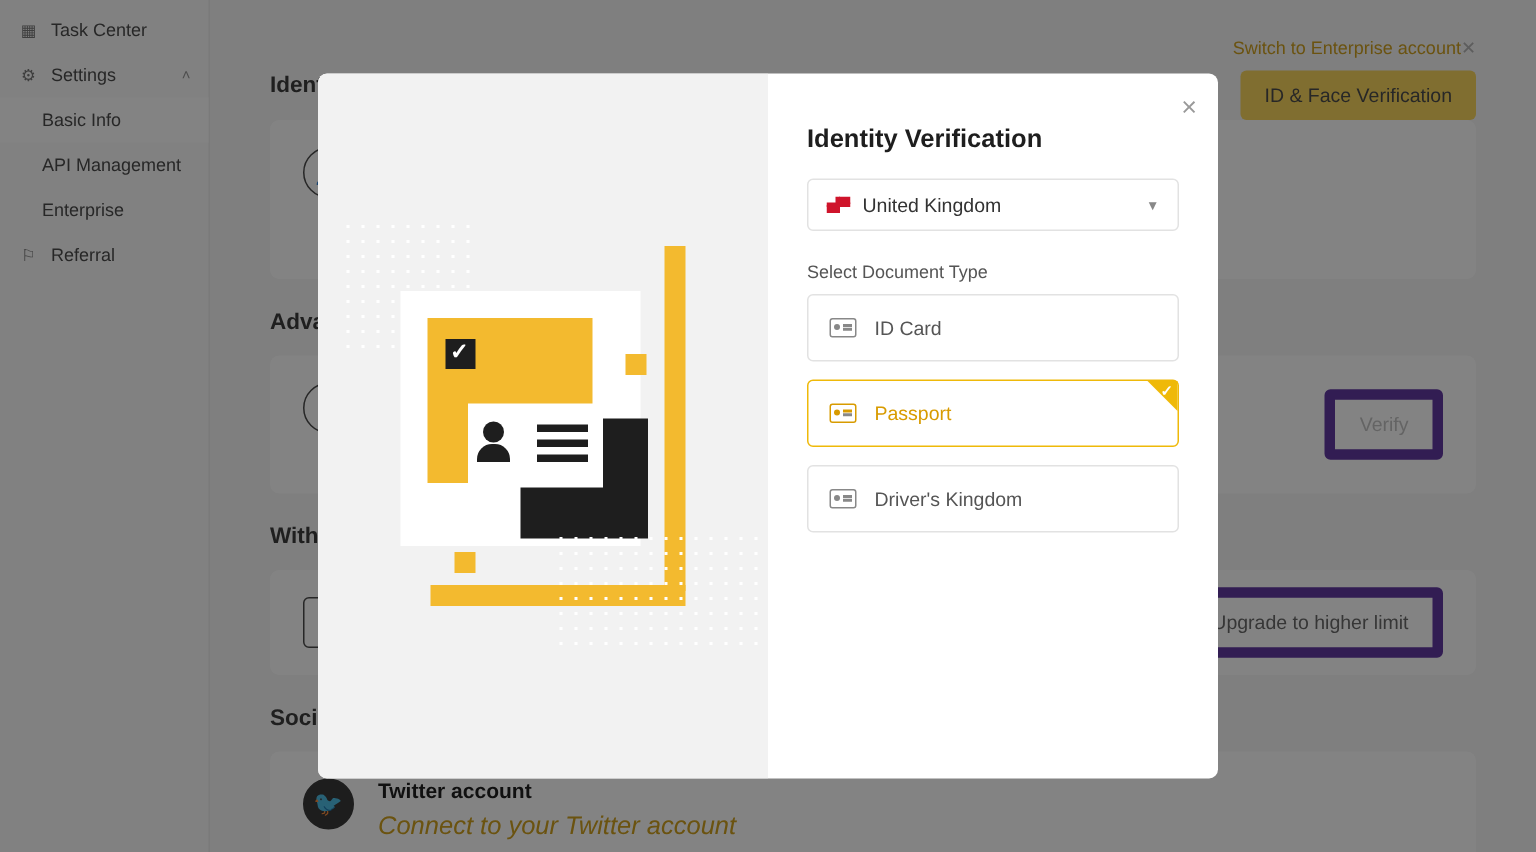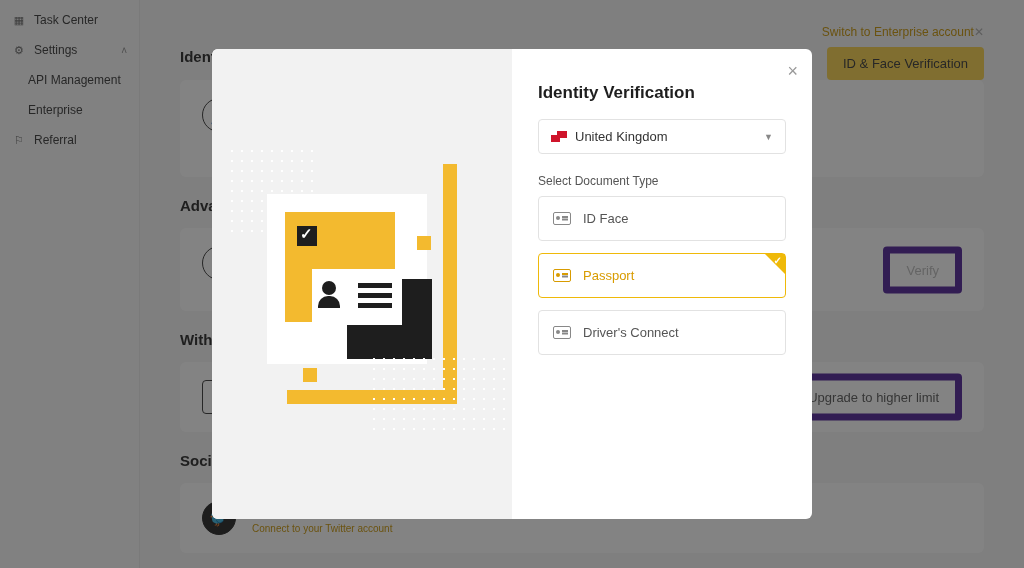--- a/index.html
+++ b/index.html
@@ -9,21 +9,21 @@
   .side-item { display: flex; align-items: center; gap: 8px; padding: 8px 12px; cursor: pointer; }
   .side-item .chev { margin-left: auto; font-size: 10px; color: #888; }
   .sub-item { padding: 8px 12px 8px 28px; font-size: 12px; color: #333; cursor: pointer; }
   .sub-item.active { background: #fff; font-weight: 500; }
   .main { flex: 1; padding: 25px 40px; overflow: hidden; }
   .section-title { font-size: 15px; font-weight: 600; color: #222; margin-bottom: 14px; }
   .card { background: #fff; border-radius: 6px; padding: 18px 22px; margin-bottom: 20px; position: relative; }
   .card-row { display: flex; align-items: flex-start; gap: 16px; }
   .card-icon { width: 34px; height: 34px; border: 1.6px solid #333; border-radius: 50%; display: flex; align-items: center; justify-content: center; font-size: 16px; flex-shrink:0;}
   .card-body h4 { font-size: 14px; font-weight: 600; margin-bottom: 4px; }
-  .card-body .why { font-size: 10px; color: #666; margin-top: 6px; }
+  .card-body .why { font-size: 17px; color: #666; margin-top: 6px; font-style: italic; }
   .card-body .bullet { font-size: 11px; color: #888; margin-top: 2px; }
   .switch-link { color: #c99400; font-size: 12px; cursor: pointer; }
   .btn { padding: 9px 16px; font-size: 13px; border-radius: 4px; cursor: pointer; border: none; }
   .btn-yellow { background: #f8d147; color: #333; font-weight: 500; }
   .btn-outline { background: #fff; border: 7px solid #4c1d95; color: #555; }
   .top-actions { display:flex; align-items:center; justify-content:flex-end; margin-bottom: 8px;}
   .card-side-btn { position: absolute; right: 22px; top: 50%; transform: translateY(-50%); }
   .overlay { position: absolute; inset: 0; background: rgba(30,30,30,0.55); display: flex; align-items: center; justify-content: center; }
   .modal { width: 600px; height: 470px; background: #fff; border-radius: 6px; display: flex; overflow: hidden; position: relative; }
   .modal-left { width: 300px; background: #f2f2f2; position: relative; display:flex; align-items:center; justify-content:center; }
@@ -76,20 +76,21 @@
   <div class="sidebar">
     <div class="side-item">
       <span class="si">▦</span>
       <span>Task Center</span>
     </div>
     <div class="side-item">
       <span class="si">⚙</span>
       <span>Settings</span>
       <span class="chev">˄</span>
     </div>
+    <div class="sub-item active">Basic Info</div>
     <div class="sub-item">API Management</div>
     <div class="sub-item">Enterprise</div>
     <div class="side-item">
       <span class="si">⚐</span>
       <span>Referral</span>
     </div>
   </div>
 
   <div class="main">
     <div class="top-actions">
@@ -182,31 +183,31 @@
               <span class="v"></span>
             </span>
           <span>United Kingdom</span>
           <span class="caret">▼</span>
         </div>
 
         <div class="field-label">Select Document Type</div>
 
         <div class="doc-option">
           <span class="doc-ic"></span>
-          <span>ID Face</span>
+          <span>ID Card</span>
         </div>
 
         <div class="doc-option selected">
           <span class="doc-ic"></span>
           <span>Passport</span>
           <div class="doc-corner"></div>
           <div class="doc-check">✓</div>
         </div>
 
         <div class="doc-option">
           <span class="doc-ic"></span>
-          <span>Driver's Connect</span>
+          <span>Driver's Kingdom</span>
         </div>
 
       </div>
     </div>
   </div>
 </div>
 
 </body></html>

